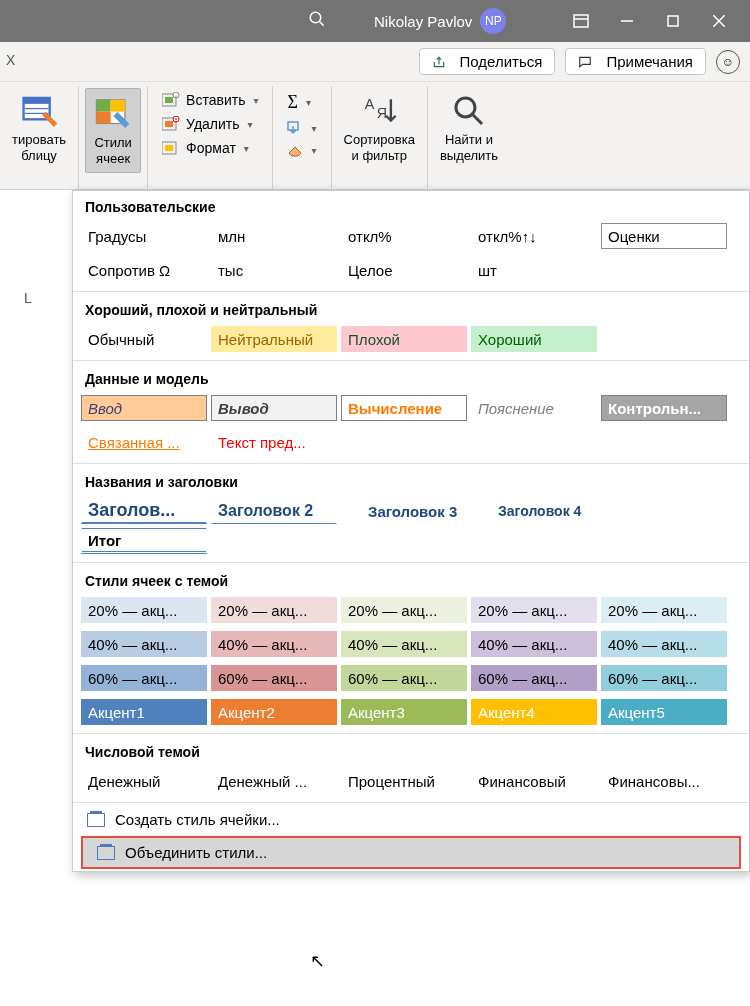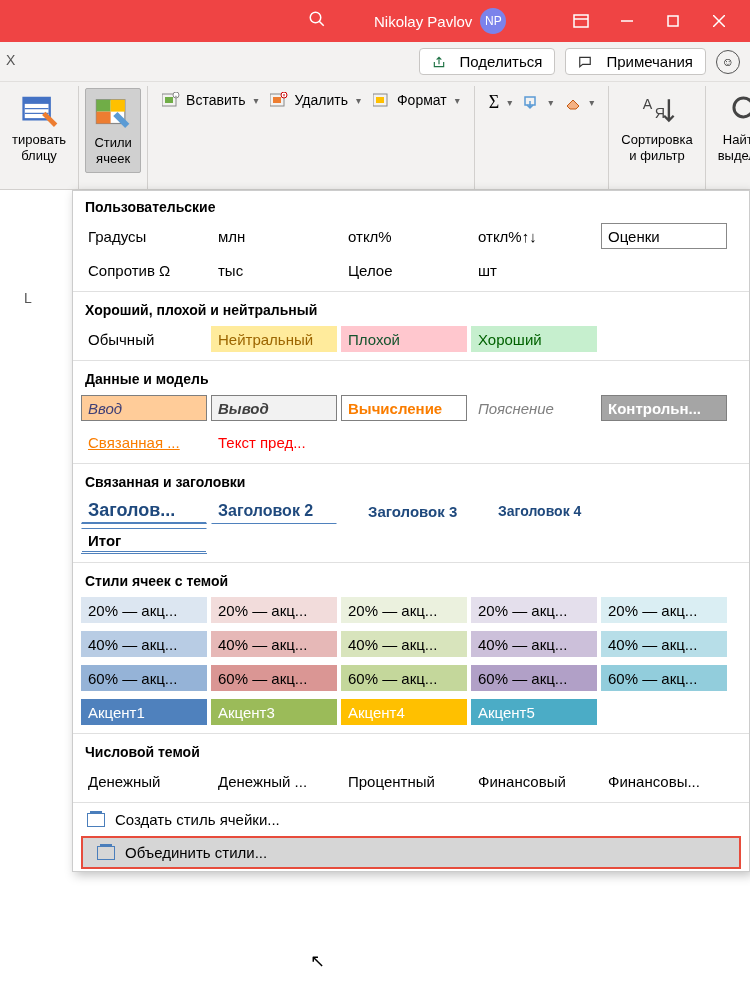--- a/index.html
+++ b/index.html
@@ -1,39 +1,39 @@
 <!DOCTYPE html>
 <html><head>
 <meta charset="utf-8">
 <style>
 * { box-sizing: border-box; margin: 0; padding: 0; font-family: 'Segoe UI', Tahoma, sans-serif; }
 body { width: 750px; height: 1006px; background: #fff; overflow: hidden; position: relative; }
 
 
-.titlebar { height: 42px; background: #ef4444; display: flex; align-items: center; color: #fff; padding: 0 8px; }
+.titlebar { height: 42px; background: #737373; display: flex; align-items: center; color: #fff; padding: 0 8px; }
 .titlebar .search-icon { margin-left: 300px; }
 .titlebar .user-name { margin-left: 48px; font-size: 15px; }
 .titlebar .avatar { width: 26px; height: 26px; border-radius: 50%; background: #7b83eb; color: #fff; display: inline-flex; align-items: center; justify-content: center; font-size: 12px; margin-left: 8px; }
 .titlebar .win-controls { margin-left: auto; display: flex; gap: 0; }
 .titlebar .win-btn { width: 46px; height: 42px; display: flex; align-items: center; justify-content: center; color: #fff; }
 .titlebar svg { stroke: #fff; fill: none; }
 
 
 .top-row { height: 40px; background: #f3f2f1; border-bottom: 1px solid #e1dfdd; display: flex; align-items: center; padding: 0 10px; justify-content: flex-end; gap: 10px; }
 .top-row .x-label { position: absolute; left: 6px; top: 52px; font-size: 14px; color: #555; }
 .share-btn, .comments-btn { border: 1px solid #c8c6c4; background: #fff; padding: 4px 12px; font-size: 15px; border-radius: 4px; display: inline-flex; align-items: center; gap: 14px; }
 .smiley { width: 24px; height: 24px; border: 1.5px solid #555; border-radius: 50%; display: inline-flex; align-items: center; justify-content: center; font-size: 12px; }
 
 
 .ribbon { height: 108px; background: #f3f2f1; border-bottom: 1px solid #d2d0ce; display: flex; padding: 4px 0 0 0; }
 .rib-group { padding: 2px 6px; border-right: 1px solid #d2d0ce; display: flex; flex-direction: column; align-items: center; font-size: 13px; position: relative; }
 .rib-big { display: flex; flex-direction: column; align-items: center; gap: 2px; padding: 4px 6px; }
 .rib-big .icon-box { width: 38px; height: 38px; }
 .rib-label { text-align: center; font-size: 13px; line-height: 1.2; }
-.rib-col { display: flex; flex-direction: row; gap: 4px; padding: 2px 4px; }
+.rib-col { display: flex; flex-direction: column; gap: 4px; padding: 2px 4px; }
 .rib-item { display: flex; align-items: center; gap: 6px; font-size: 14px; padding: 2px 4px; white-space: nowrap; }
 .rib-item svg { flex-shrink: 0; }
 .styles-active { background: #d0d0d0; padding: 6px 8px; border: 1px solid #b0b0b0; border-radius: 2px; }
 .chev { font-size: 10px; color: #666; margin-left: 2px; }
 
 
 .panel { position: absolute; left: 72px; top: 190px; width: 678px; background: #fff; border: 1px solid #ccc; box-shadow: 3px 3px 10px rgba(0,0,0,0.25); z-index: 10; }
 .panel-section-title { font-size: 14px; font-weight: 600; padding: 8px 12px 6px; }
 .style-row { display: flex; gap: 4px; padding: 2px 8px 6px; flex-wrap: wrap; }
 .style-cell { width: 126px; height: 26px; padding: 2px 6px; font-size: 15px; display: flex; align-items: center; overflow: hidden; white-space: nowrap; border: 1px solid transparent; }
@@ -265,21 +265,21 @@
     <div class="style-cell s-calc">Вычисление</div>
     <div class="style-cell s-explain">Пояснение</div>
     <div class="style-cell s-check">Контрольн...</div>
   </div>
   <div class="style-row">
     <div class="style-cell s-linked">Связанная ...</div>
     <div class="style-cell s-warn">Текст пред...</div>
   </div>
   <div class="sep"></div>
 
-  <div class="panel-section-title">Связанная и заголовки</div>
+  <div class="panel-section-title">Названия и заголовки</div>
   <div class="style-row">
     <div class="style-cell s-h1">Заголов...</div>
     <div class="style-cell s-h2">Заголовок 2</div>
     <div class="style-cell s-h3">Заголовок 3</div>
     <div class="style-cell s-h4">Заголовок 4</div>
     <div class="style-cell s-total">Итог</div>
   </div>
   <div class="sep"></div>
 
   <div class="panel-section-title">Стили ячеек с темой</div>
@@ -299,20 +299,21 @@
   </div>
   <div class="style-row">
     <div class="style-cell a60-1">60% — акц...</div>
     <div class="style-cell a60-2">60% — акц...</div>
     <div class="style-cell a60-3">60% — акц...</div>
     <div class="style-cell a60-4">60% — акц...</div>
     <div class="style-cell a60-5">60% — акц...</div>
   </div>
   <div class="style-row">
     <div class="style-cell acc-1">Акцент1</div>
+    <div class="style-cell acc-2">Акцент2</div>
     <div class="style-cell acc-3">Акцент3</div>
     <div class="style-cell acc-4">Акцент4</div>
     <div class="style-cell acc-5">Акцент5</div>
   </div>
   <div class="sep"></div>
 
   <div class="panel-section-title">Числовой темой</div>
   <div class="style-row">
     <div class="style-cell">Денежный</div>
     <div class="style-cell">Денежный ...</div>

